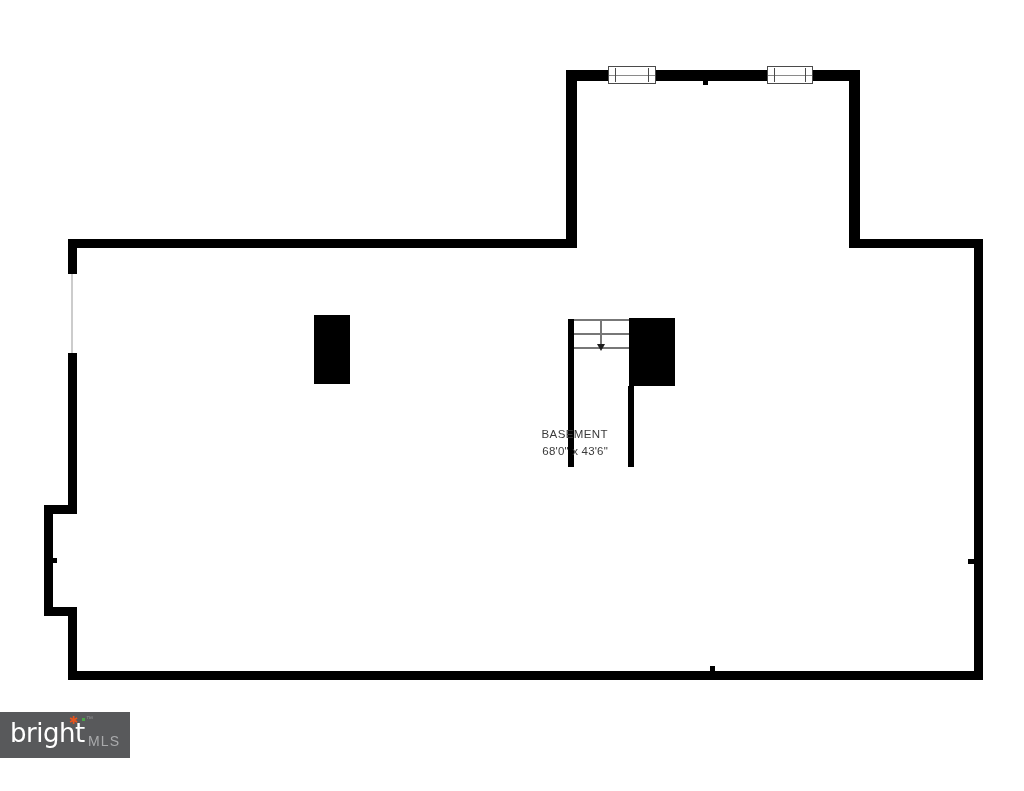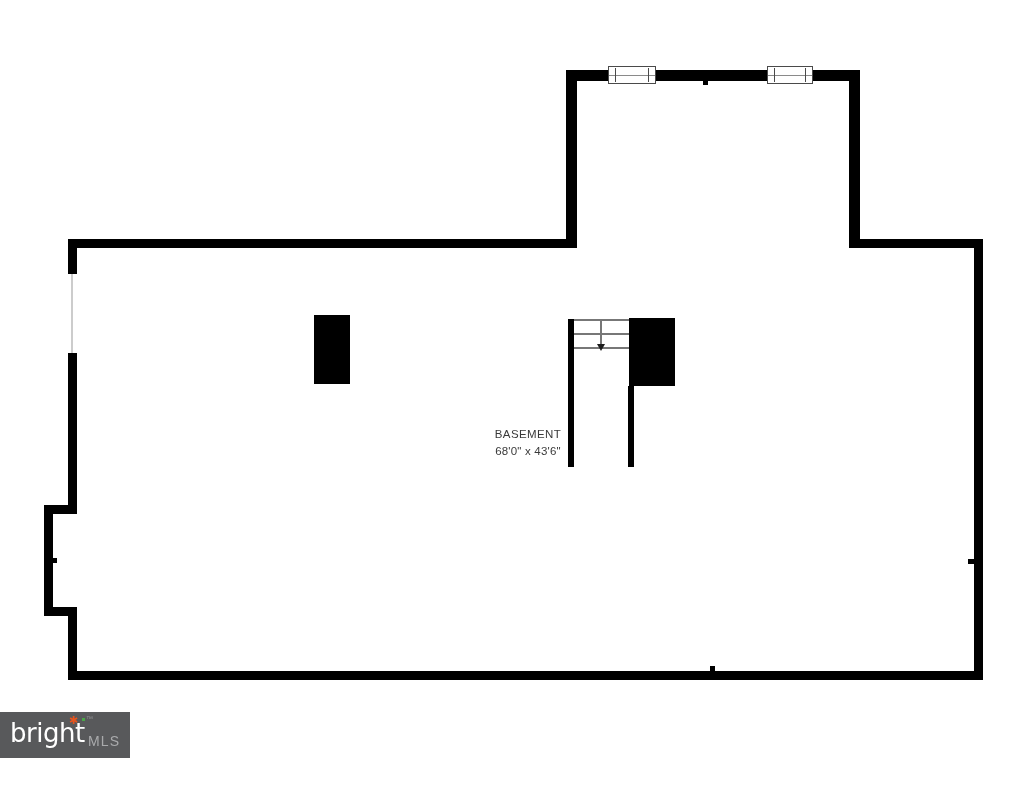--- a/index.html
+++ b/index.html
@@ -41,21 +41,21 @@
   .arrow-down {
     position: absolute;
     width: 0; height: 0;
     border-left: 4px solid transparent;
     border-right: 4px solid transparent;
     border-top: 7px solid #1d1d1d;
   }
   .room-label {
     position: absolute;
     left: 448px; top: 426px; width: 160px;
-    text-align: center;
+    text-align: right;
     color: var(--label_text, #3a3a3a);
     font-size: 11.5px;
     line-height: 17px;
     letter-spacing: 0.4px;
   }
   .room-label .dims { letter-spacing: 0.2px; }
   .logo {
     position: absolute;
     left: 0; top: 712px;
     width: 130px; height: 46px;

